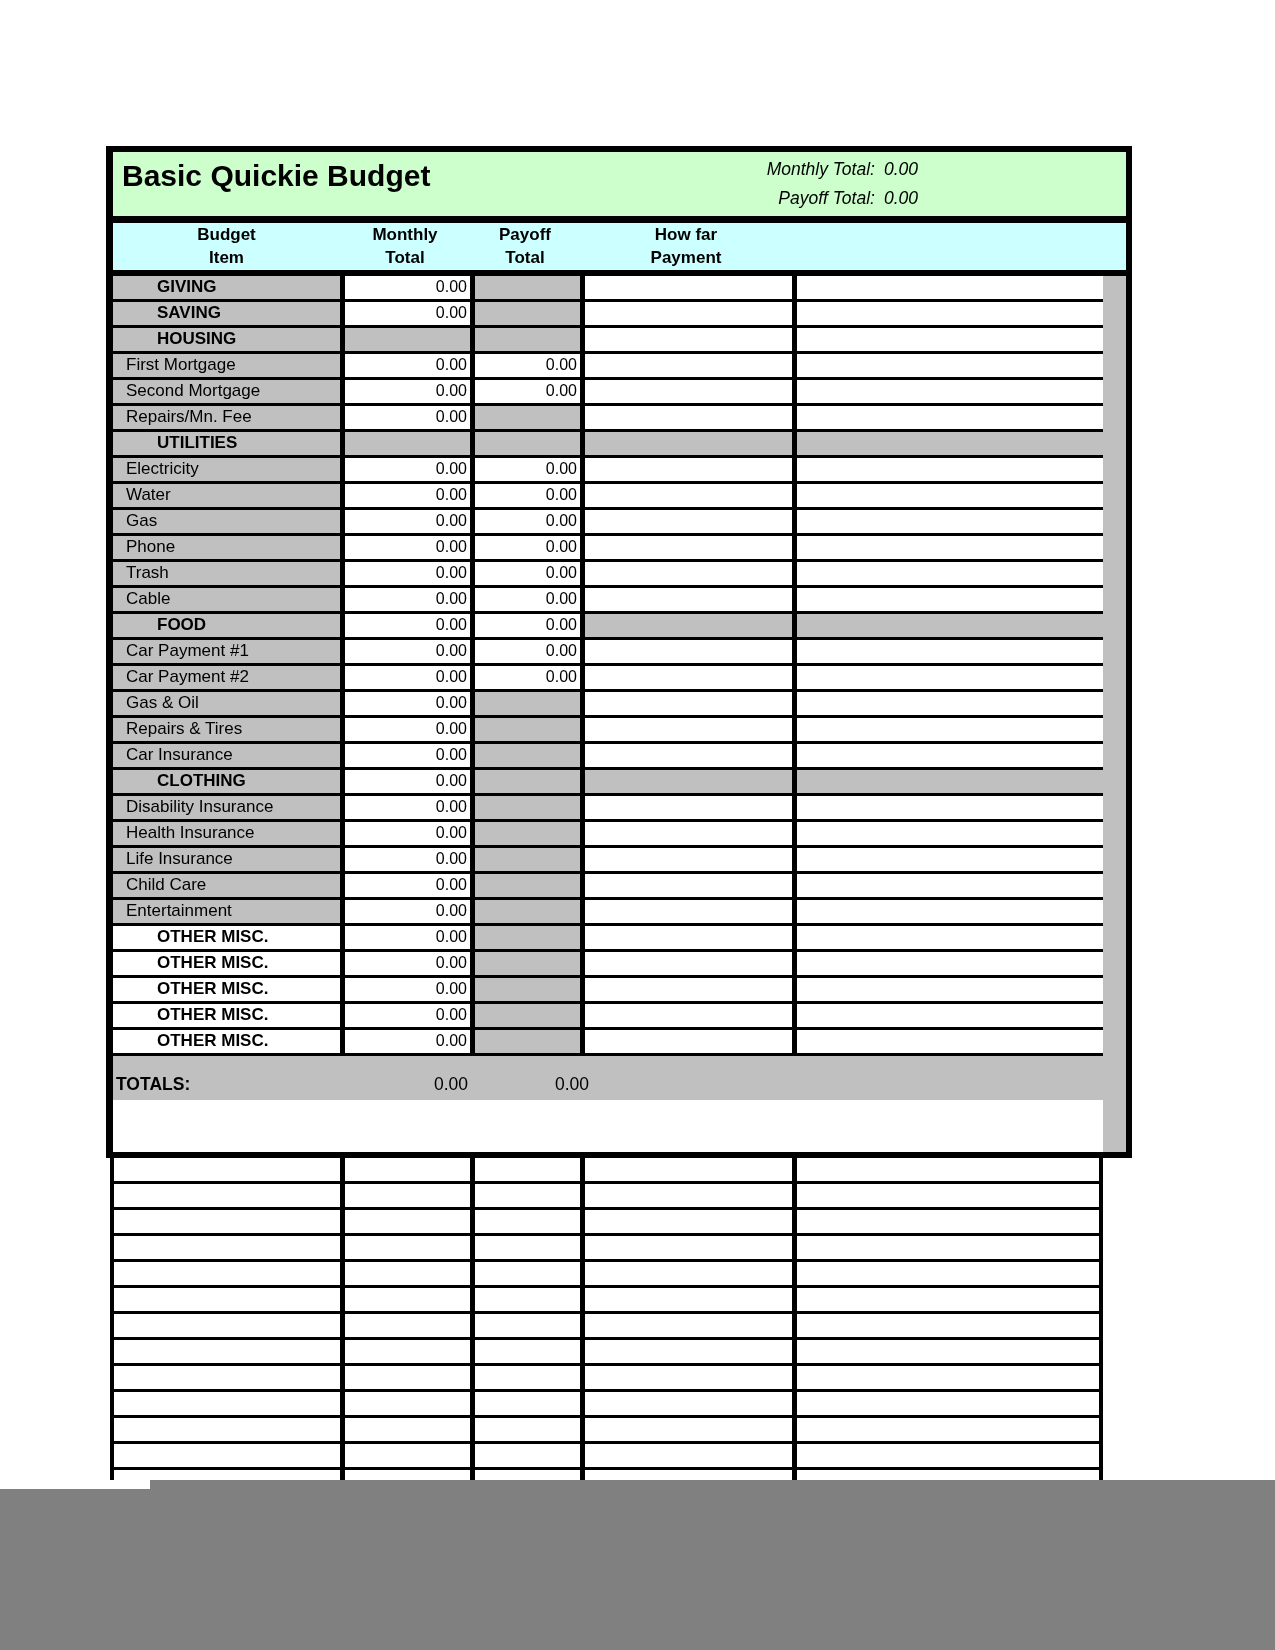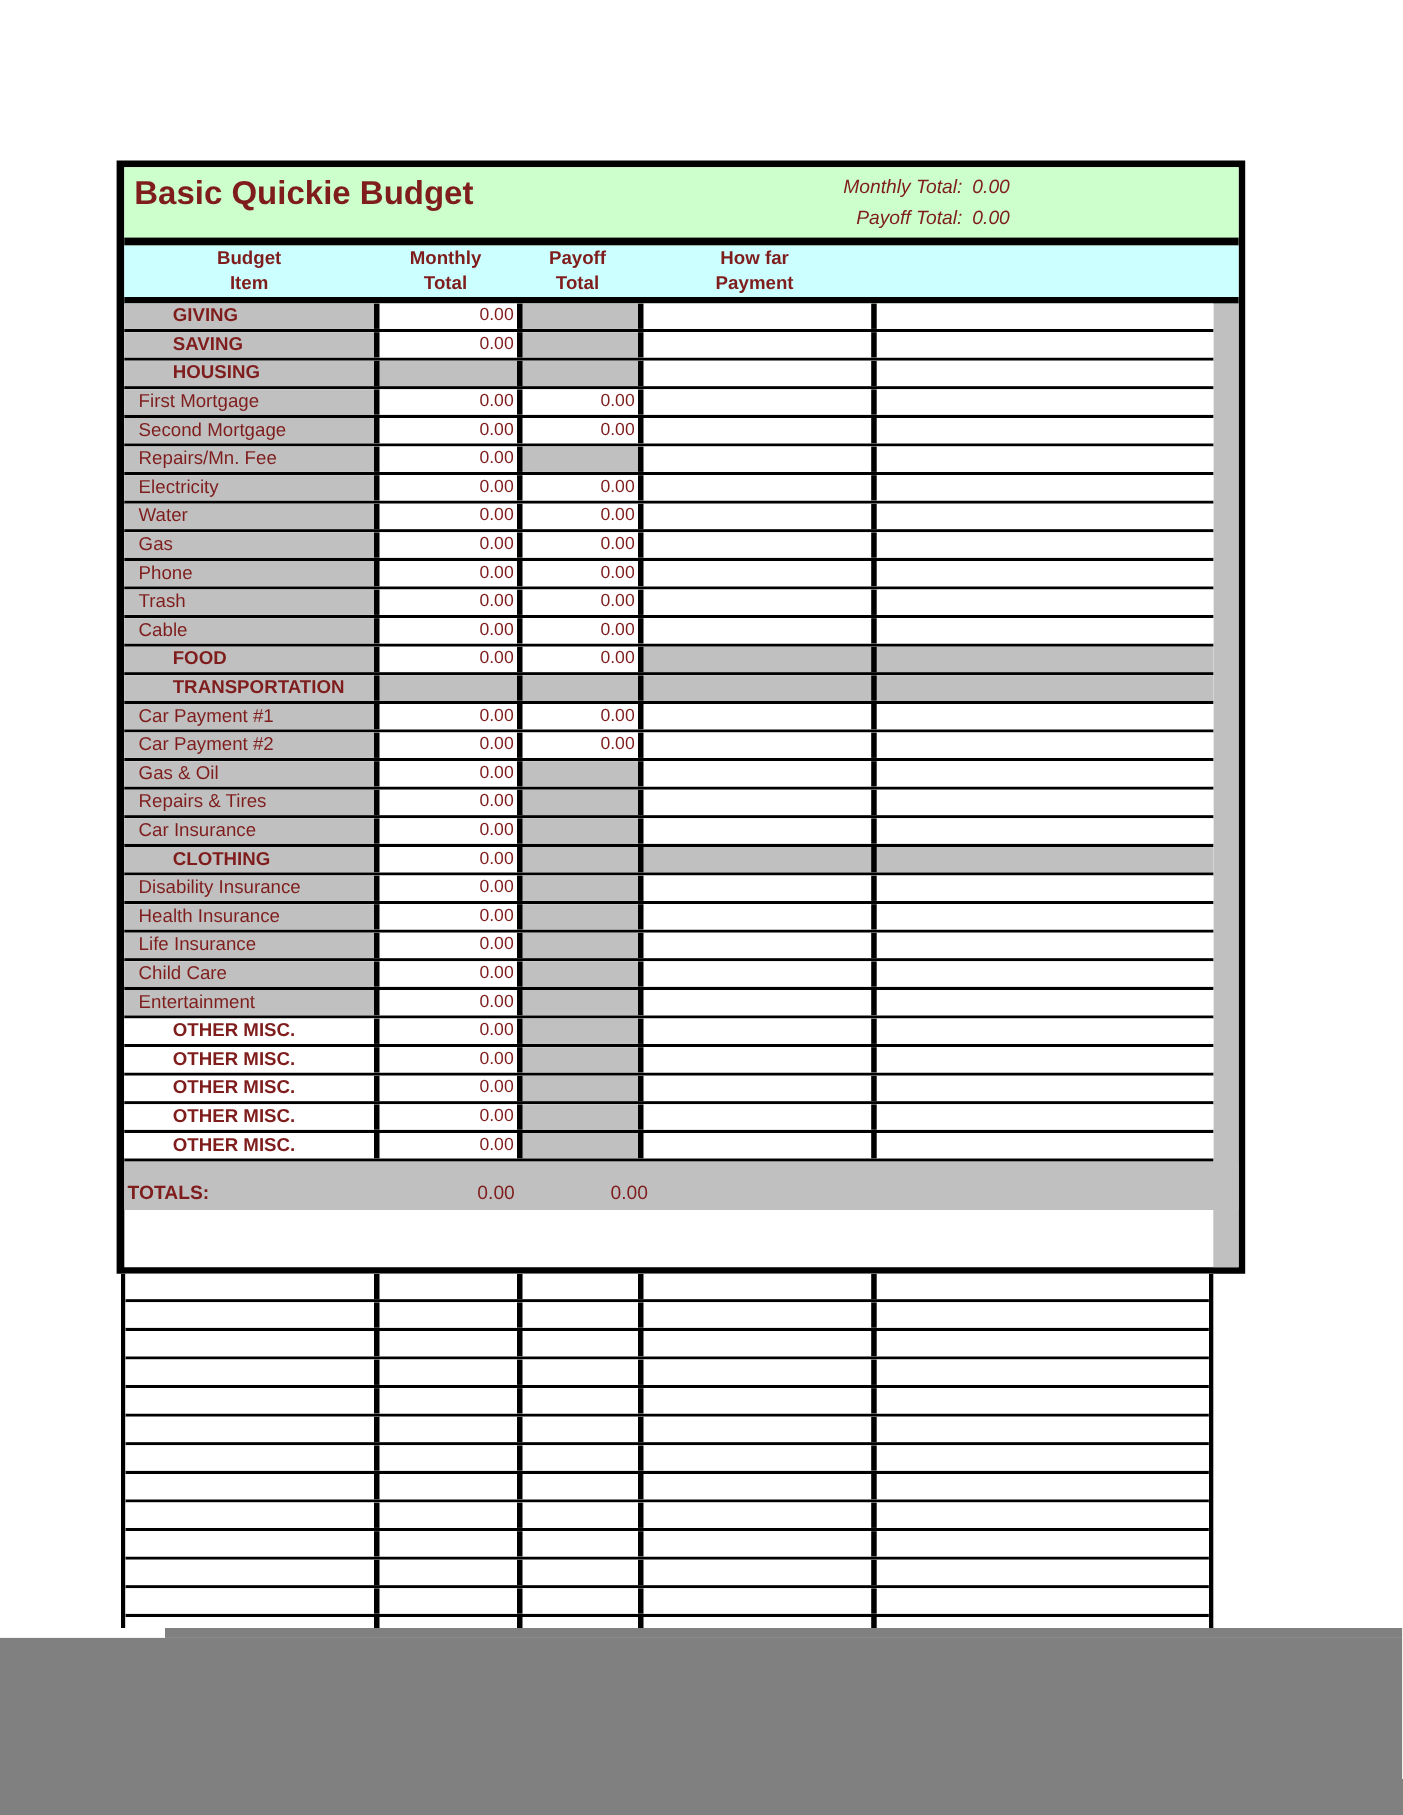--- a/index.html
+++ b/index.html
@@ -1,17 +1,17 @@
 <!DOCTYPE html>
 <html><head>
 <meta charset="utf-8">
 <style>
   html,body{margin:0;padding:0;background:#fff;}
   .page{position:relative;width:1275px;height:1650px;background:#ffffff;
-        font-family:"Liberation Sans",sans-serif;color:#7f1d1d;overflow:hidden;}
+        font-family:"Liberation Sans",sans-serif;color:#000000;overflow:hidden;}
 
   
   .sheet{position:absolute;left:106px;top:146px;width:1026px;height:1012px;
          box-sizing:border-box;border:6px solid #000;border-left-width:7px;background:#fff;}
 
   .title-band{height:64px;border-bottom:7px solid #000;position:relative;background:var(--title-bg,#ccffcc);}
   .page-title{position:absolute;left:9px;top:7px;font-size:30px;font-weight:bold;white-space:nowrap;}
   .summary{position:absolute;left:540px;top:3px;width:265px;font-style:italic;font-size:17.5px;}
   .summary-line{display:flex;justify-content:flex-end;gap:9px;height:29px;line-height:29px;}
 
@@ -135,72 +135,72 @@
           <div class="c c5"></div>
         </div>
         <div class="row">
           <div class="c c1 indent gray">Repairs/Mn. Fee</div>
           <div class="c c2 val">0.00</div>
           <div class="c c3 val gray"></div>
           <div class="c c4"></div>
           <div class="c c5"></div>
         </div>
         <div class="row">
-          <div class="c c1 indent gray">Electricity</div>
-          <div class="c c2 val">0.00</div>
-          <div class="c c3 val">0.00</div>
-          <div class="c c4"></div>
-          <div class="c c5"></div>
-        </div>
-        <div class="row">
-          <div class="c c1 indent gray">Water</div>
-          <div class="c c2 val">0.00</div>
-          <div class="c c3 val">0.00</div>
-          <div class="c c4"></div>
-          <div class="c c5"></div>
-        </div>
-        <div class="row">
-          <div class="c c1 indent gray">Gas</div>
-          <div class="c c2 val">0.00</div>
-          <div class="c c3 val">0.00</div>
-          <div class="c c4"></div>
-          <div class="c c5"></div>
-        </div>
-        <div class="row">
-          <div class="c c1 indent gray">Phone</div>
-          <div class="c c2 val">0.00</div>
-          <div class="c c3 val">0.00</div>
-          <div class="c c4"></div>
-          <div class="c c5"></div>
-        </div>
-        <div class="row">
-          <div class="c c1 indent gray">Trash</div>
-          <div class="c c2 val">0.00</div>
-          <div class="c c3 val">0.00</div>
-          <div class="c c4"></div>
-          <div class="c c5"></div>
-        </div>
-        <div class="row">
-          <div class="c c1 indent gray">Cable</div>
-          <div class="c c2 val">0.00</div>
-          <div class="c c3 val">0.00</div>
-          <div class="c c4"></div>
-          <div class="c c5"></div>
-        </div>
-        <div class="row">
-          <div class="c c1 bold gray">FOOD</div>
-          <div class="c c2 val">0.00</div>
-          <div class="c c3 val">0.00</div>
+          <div class="c c1 bold gray">UTILITIES</div>
+          <div class="c c2 val gray"></div>
+          <div class="c c3 val gray"></div>
           <div class="c c4 gray"></div>
           <div class="c c5 gray"></div>
         </div>
         <div class="row">
-          <div class="c c1 bold gray">TRANSPORTATION</div>
-          <div class="c c2 val gray"></div>
-          <div class="c c3 val gray"></div>
+          <div class="c c1 indent gray">Electricity</div>
+          <div class="c c2 val">0.00</div>
+          <div class="c c3 val">0.00</div>
+          <div class="c c4"></div>
+          <div class="c c5"></div>
+        </div>
+        <div class="row">
+          <div class="c c1 indent gray">Water</div>
+          <div class="c c2 val">0.00</div>
+          <div class="c c3 val">0.00</div>
+          <div class="c c4"></div>
+          <div class="c c5"></div>
+        </div>
+        <div class="row">
+          <div class="c c1 indent gray">Gas</div>
+          <div class="c c2 val">0.00</div>
+          <div class="c c3 val">0.00</div>
+          <div class="c c4"></div>
+          <div class="c c5"></div>
+        </div>
+        <div class="row">
+          <div class="c c1 indent gray">Phone</div>
+          <div class="c c2 val">0.00</div>
+          <div class="c c3 val">0.00</div>
+          <div class="c c4"></div>
+          <div class="c c5"></div>
+        </div>
+        <div class="row">
+          <div class="c c1 indent gray">Trash</div>
+          <div class="c c2 val">0.00</div>
+          <div class="c c3 val">0.00</div>
+          <div class="c c4"></div>
+          <div class="c c5"></div>
+        </div>
+        <div class="row">
+          <div class="c c1 indent gray">Cable</div>
+          <div class="c c2 val">0.00</div>
+          <div class="c c3 val">0.00</div>
+          <div class="c c4"></div>
+          <div class="c c5"></div>
+        </div>
+        <div class="row">
+          <div class="c c1 bold gray">FOOD</div>
+          <div class="c c2 val">0.00</div>
+          <div class="c c3 val">0.00</div>
           <div class="c c4 gray"></div>
           <div class="c c5 gray"></div>
         </div>
         <div class="row">
           <div class="c c1 indent gray">Car Payment #1</div>
           <div class="c c2 val">0.00</div>
           <div class="c c3 val">0.00</div>
           <div class="c c4"></div>
           <div class="c c5"></div>
         </div>

